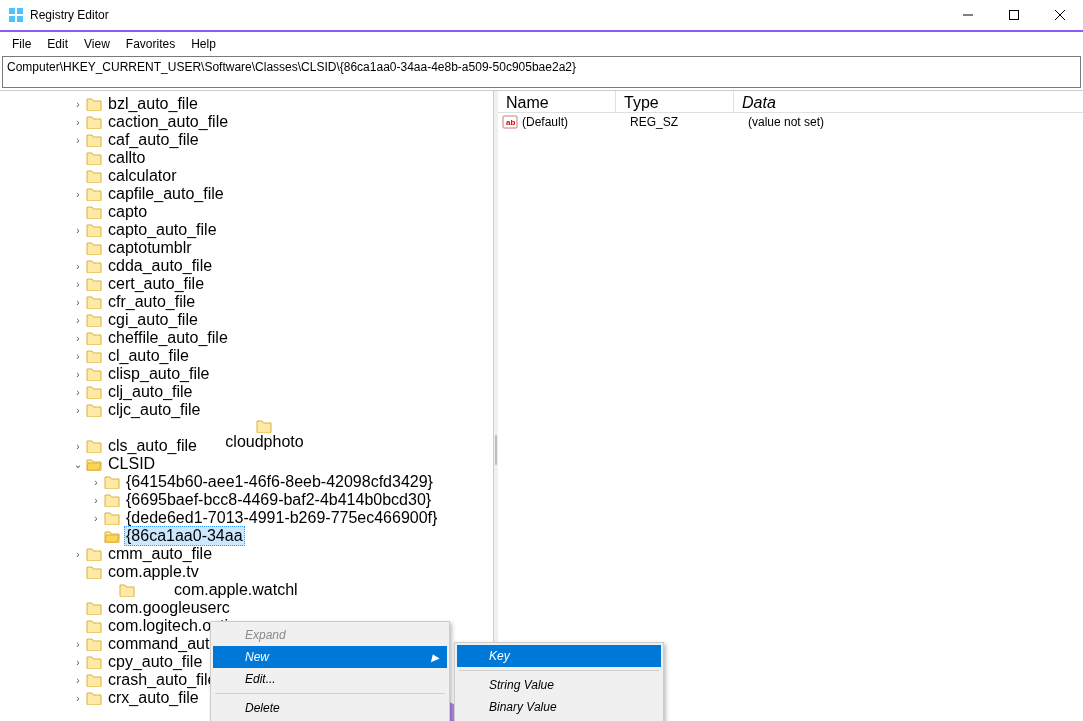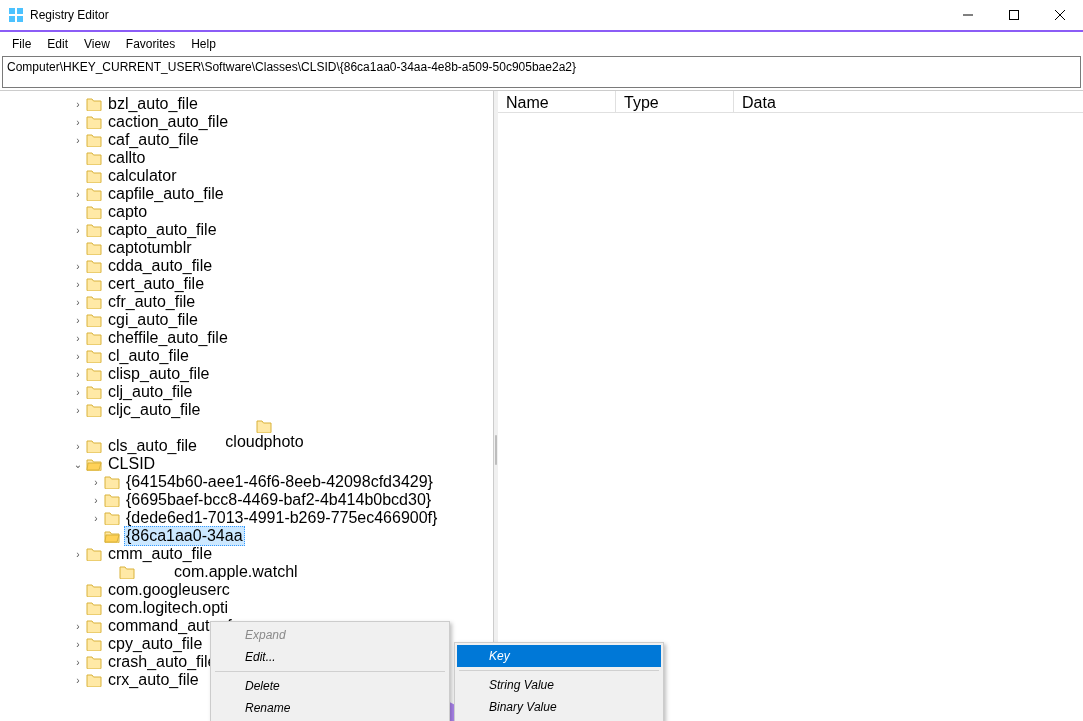--- a/index.html
+++ b/index.html
@@ -20,21 +20,21 @@
 .values-pane { flex: 1; overflow: hidden; }
 .tree-row { display: flex; align-items: center; height: 18px; white-space: nowrap; }
 .tree-row .twisty { width: 12px; text-align: center; color: #5a5a5a; font-size: 10px; }
 .tree-row .folder-icon { width: 16px; height: 14px; margin: 0 4px 0 2px; flex-shrink: 0; }
 .tree-row .label { padding: 0 2px; }
 .tree-row.selected .label { background: #cce8ff; border: 1px dotted #3399ff; padding: 0 1px; }
 .values-header { display: flex; height: 22px; border-bottom: 1px solid #e0e0e0; font-size: 16px; justify-content: flex-end; }
 .values-header .col { padding: 3px 8px; border-right: 1px solid #e0e0e0; }
 .values-header .col-name { width: 118px; }
 .values-header .col-type { width: 118px; }
-.values-header .col-data { flex: 1; border-right: none; }
+.values-header .col-data { flex: 1; border-right: none; font-style: italic; }
 .values-row { display: flex; height: 18px; font-size: 12px; align-items: center; }
 .values-row .vicon { width: 16px; height: 16px; margin: 0 4px; flex-shrink: 0; }
 .values-row .vname { width: 108px; }
 .values-row .vtype { width: 118px; }
 .values-row .vdata { flex: 1; }
 .context-menu { position: absolute; background: #f0f0f0; border: 1px solid #ccc; box-shadow: 2px 2px 4px rgba(0,0,0,0.25); font-size: 12px; padding: 2px; z-index: 100; }
 .context-menu .cm-item { padding: 4px 32px 4px 32px; white-space: nowrap; position: relative; font-style: italic; }
 .context-menu .cm-item.disabled { color: #8a8a8a; }
 .context-menu .cm-item.highlight { background: #0078d7; color: #fff; }
 .context-menu .cm-sep { height: 1px; background: #d0d0d0; margin: 3px 2px; }
@@ -268,20 +268,27 @@
           </svg>
           <span class="label">{86ca1aa0-34aa</span>
         </div>
         <div class="tree-row" style="padding-left: 72px;">
           <span class="twisty">›</span>
           <svg viewBox="0 0 16 14" class="folder-icon">
             <path d="M1 2 h5 l1.5 2 H15 v9 a1 1 0 0 1 -1 1 H2 a1 1 0 0 1 -1 -1 Z" fill="#ffe9a6" stroke="#d9b23a"></path>
           </svg>
           <span class="label">cmm_auto_file</span>
         </div>
+        <div class="tree-row" style="padding-left: 72px;">
+          <span class="twisty"></span>
+          <svg viewBox="0 0 16 14" class="folder-icon">
+            <path d="M1 2 h5 l1.5 2 H15 v9 a1 1 0 0 1 -1 1 H2 a1 1 0 0 1 -1 -1 Z" fill="#ffe9a6" stroke="#d9b23a"></path>
+          </svg>
+          <span class="label">com.apple.tv</span>
+        </div>
         <div class="tree-row" style="padding-left: 72px; gap: 33px;">
           <span class="twisty"></span>
           <svg viewBox="0 0 16 14" class="folder-icon">
             <path d="M1 2 h5 l1.5 2 H15 v9 a1 1 0 0 1 -1 1 H2 a1 1 0 0 1 -1 -1 Z" fill="#ffe9a6" stroke="#d9b23a"></path>
           </svg>
           <span class="label">com.apple.watchl</span>
         </div>
         <div class="tree-row" style="padding-left: 72px;">
           <span class="twisty"></span>
           <svg viewBox="0 0 16 14" class="folder-icon">
@@ -325,36 +332,46 @@
           <span class="label">crx_auto_file</span>
         </div>
       </div>
   </div>
   <div class="splitter"></div>
   <div class="values-pane">
     <div class="values-header">
       <div class="col col-name">Name</div>
       <div class="col col-type">Type</div>
       <div class="col col-data">Data</div>
+    </div>
+    <div class="values-row">
+      <svg class="vicon" viewBox="0 0 16 16">
+          <rect x="1" y="2" width="14" height="12" rx="1" fill="#fff" stroke="#c97b7b"></rect>
+          <text x="4" y="11" font-size="8" fill="#d00" font-weight="bold">ab</text>
+        </svg>
+      <span class="vname">(Default)</span>
+      <span class="vtype">REG_SZ</span>
+      <span class="vdata">(value not set)</span>
     </div>
   </div>
 
   <div class="watermark">
     <svg class="shape" width="78" height="66" viewBox="0 0 78 66">
         <polygon points="20,5 75,33 20,61" fill="#7c3aed"></polygon>
         <circle cx="12" cy="18" r="3" fill="#7c3aed"></circle>
         <circle cx="6" cy="30" r="3" fill="#7c3aed"></circle>
         <circle cx="14" cy="42" r="3" fill="#7c3aed"></circle>
         <rect x="2" y="50" width="6" height="6" fill="#7c3aed"></rect>
       </svg>
     <span class="text">HOWTO</span>
   </div>
 
   <div class="context-menu cm1">
     <div class="cm-item disabled">Expand</div>
+    <div class="cm-item highlight"><span>New</span><span class="arrow">▶</span></div>
     <div class="cm-item">Edit...</div>
     <div class="cm-sep"></div>
     <div class="cm-item">Delete</div>
     <div class="cm-item">Rename</div>
 
   </div>
 
   <div class="context-menu cm2">
     <div class="cm-item highlight">Key</div>
     <div class="cm-sep"></div>

